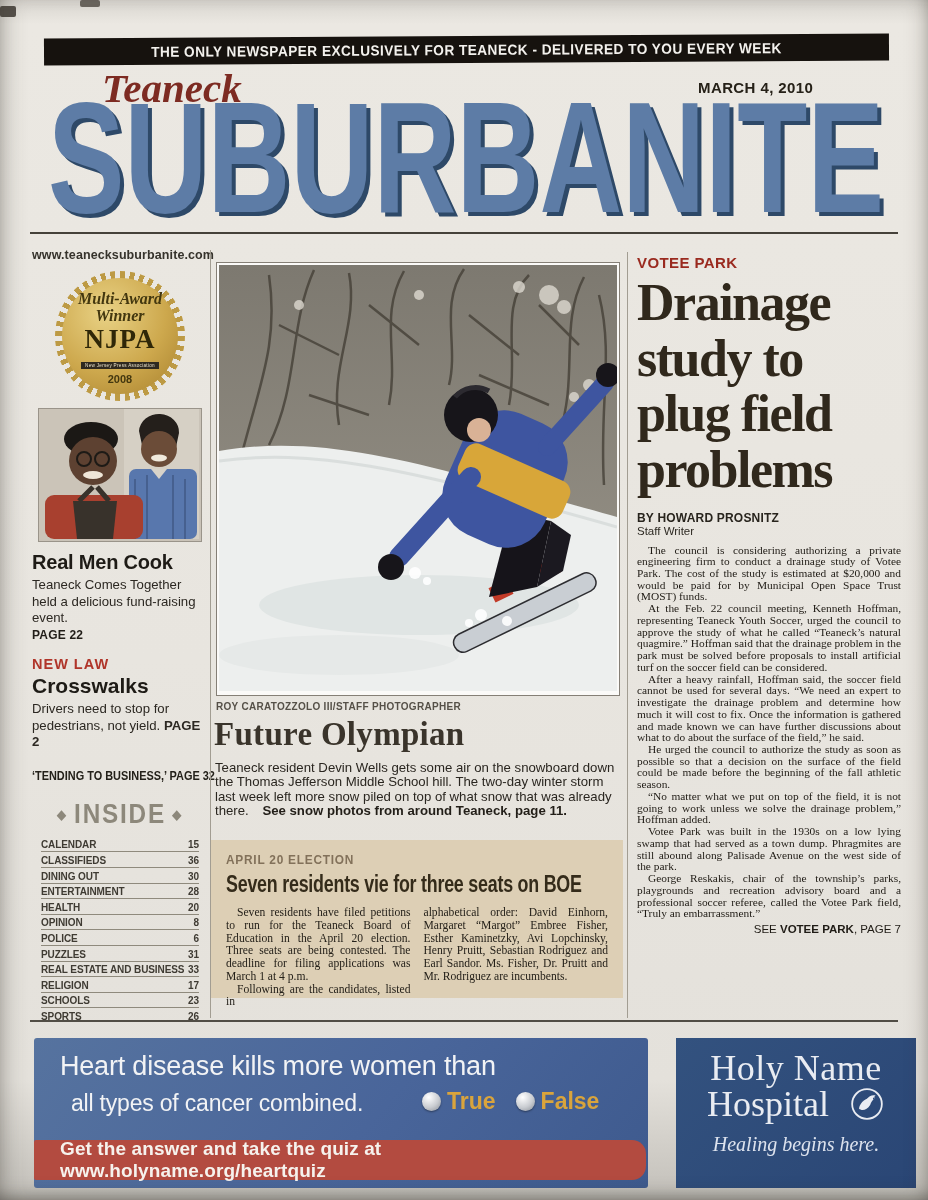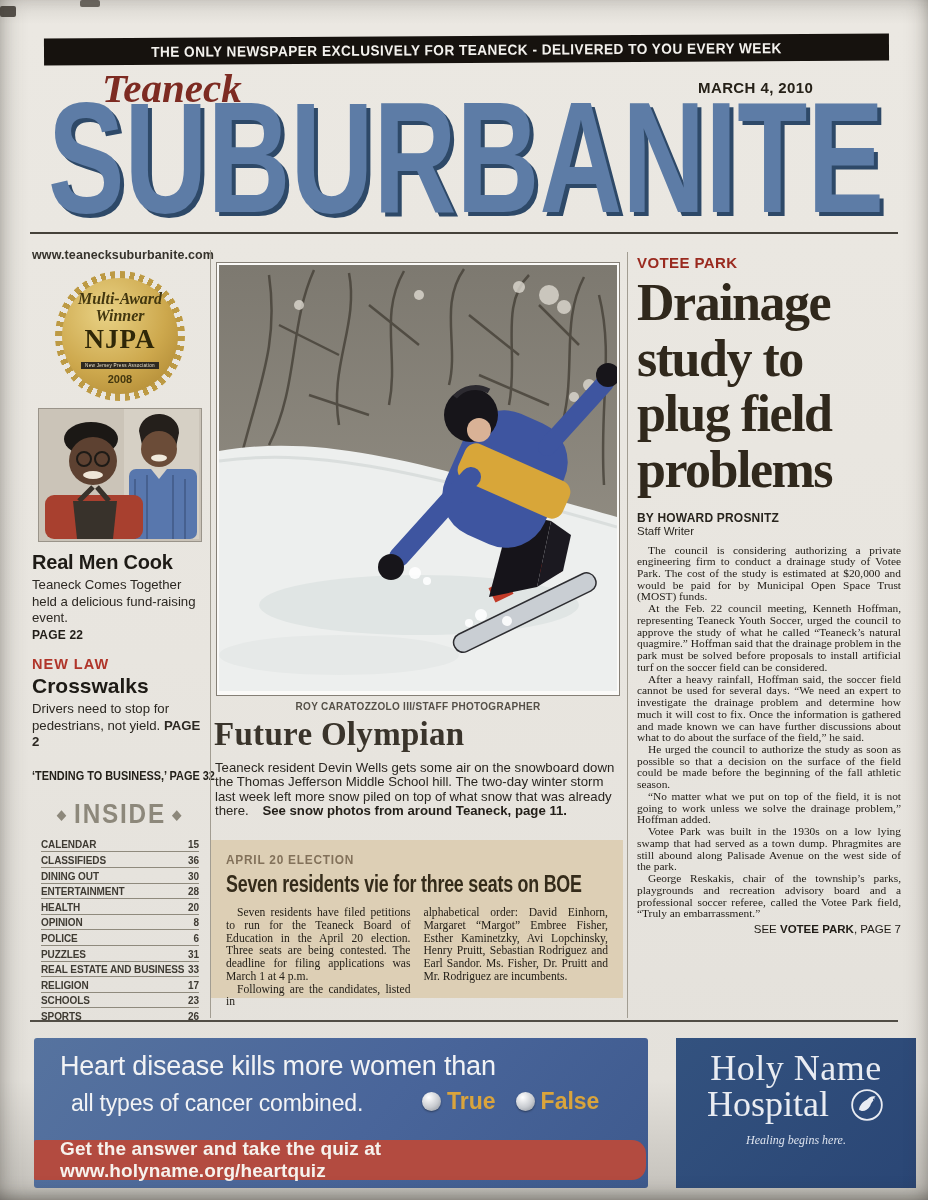--- a/index.html
+++ b/index.html
@@ -56,21 +56,21 @@
   .recycle .t{font-size:9.6px;font-weight:bold;color:#221f19;}
   .recycle .s{font-size:6.2px;color:#3e3a30;letter-spacing:.1px;line-height:1.35;}
 
   .vrule{position:absolute;width:1px;background:#a29d92;}
   .v1{left:210px;top:250px;height:768px;}
   .v2{left:627px;top:252px;height:766px;}
 
   
   .photo-frame{position:absolute;left:216px;top:262px;width:404px;height:434px;background:#fbfaf8;
     border:1px solid #84randomness7f76;border:1px solid #857f76;box-sizing:border-box;padding:2px;}
-  .credit{position:absolute;left:216px;top:701px;width:404px;text-align:center;font-size:10px;font-weight:bold;color:#555048;letter-spacing:.3px;}
+  .credit{position:absolute;left:216px;top:701px;width:404px;text-align:left;font-size:10px;font-weight:bold;color:#555048;letter-spacing:.3px;}
   .mid-headline{position:absolute;left:214px;top:716px;font-family:"Liberation Serif",serif;font-weight:bold;
     font-size:33px;color:#3a342b;letter-spacing:.3px;}
   .mid-body{position:absolute;left:215px;top:761px;width:410px;font-size:13.2px;line-height:1.08;color:#2a2620;}
   .mid-body b{color:#221e18;margin-left:10px;}
   .election{position:absolute;left:211px;top:840px;width:412px;height:158px;background:#ddcfb5;box-sizing:border-box;padding:13px 15px 10px;}
   .el-kicker{font-size:12.5px;font-weight:bold;color:#82715a;letter-spacing:.8px;transform:scaleX(.95);transform-origin:left;}
   .el-headline{font-size:23.5px;font-weight:bold;color:#342b1a;margin-top:4px;white-space:nowrap;letter-spacing:-.3px;
     transform:scaleX(.76);transform-origin:left;}
   .el-cols{display:flex;gap:13px;margin-top:9px;font-family:"Liberation Serif",serif;font-size:11.6px;line-height:1.1;
     color:#25211a;text-align:justify;}
@@ -100,22 +100,22 @@
   .opt{display:flex;align-items:center;gap:6px;cursor:pointer;}
   .orb{width:19px;height:19px;border-radius:50%;background:radial-gradient(circle at 35% 28%,#ffffff,#c9ccd1 55%,#878c94);
     box-shadow:0 1px 2px rgba(0,0,0,.4);}
   .opt span{font-size:23px;font-weight:bold;color:#d9a43c;}
   .ad-cta{position:absolute;left:0;bottom:8px;width:612px;height:40px;background:#b34b40;border-radius:2px 14px 14px 2px;
     display:flex;align-items:center;padding-left:26px;box-sizing:border-box;}
   .ad-cta span{font-size:19px;font-weight:bold;color:#f6f2ed;letter-spacing:.1px;}
   .ad-right{position:absolute;left:642px;top:0;width:240px;height:150px;background:linear-gradient(135deg,#33527f,#2a4675);
     text-align:center;color:#e9ecf2;font-family:"Liberation Serif",serif;}
   .hn1{font-size:36px;margin-top:12px;letter-spacing:.5px;line-height:1.0;}
-  .hn2{font-size:36px;line-height:1.05;display:flex;align-items:center;justify-content:center;gap:20px;}
-  .hn-tag{font-style:italic;font-size:12px;margin-top:9px;color:#dde3ee;}
+  .hn2{font-size:36px;line-height:1.05;display:flex;align-items:flex-start;justify-content:center;gap:20px;}
+  .hn-tag{font-style:italic;font-size:20px;margin-top:9px;color:#dde3ee;}
 </style>
 </head>
 <body>
 
 <div class="page">
   <div class="scanmark1"></div>
   <div class="scanmark2"></div>
 
   <div class="topbanner">
     <span>THE ONLY NEWSPAPER EXCLUSIVELY FOR TEANECK - DELIVERED TO YOU EVERY WEEK</span>

